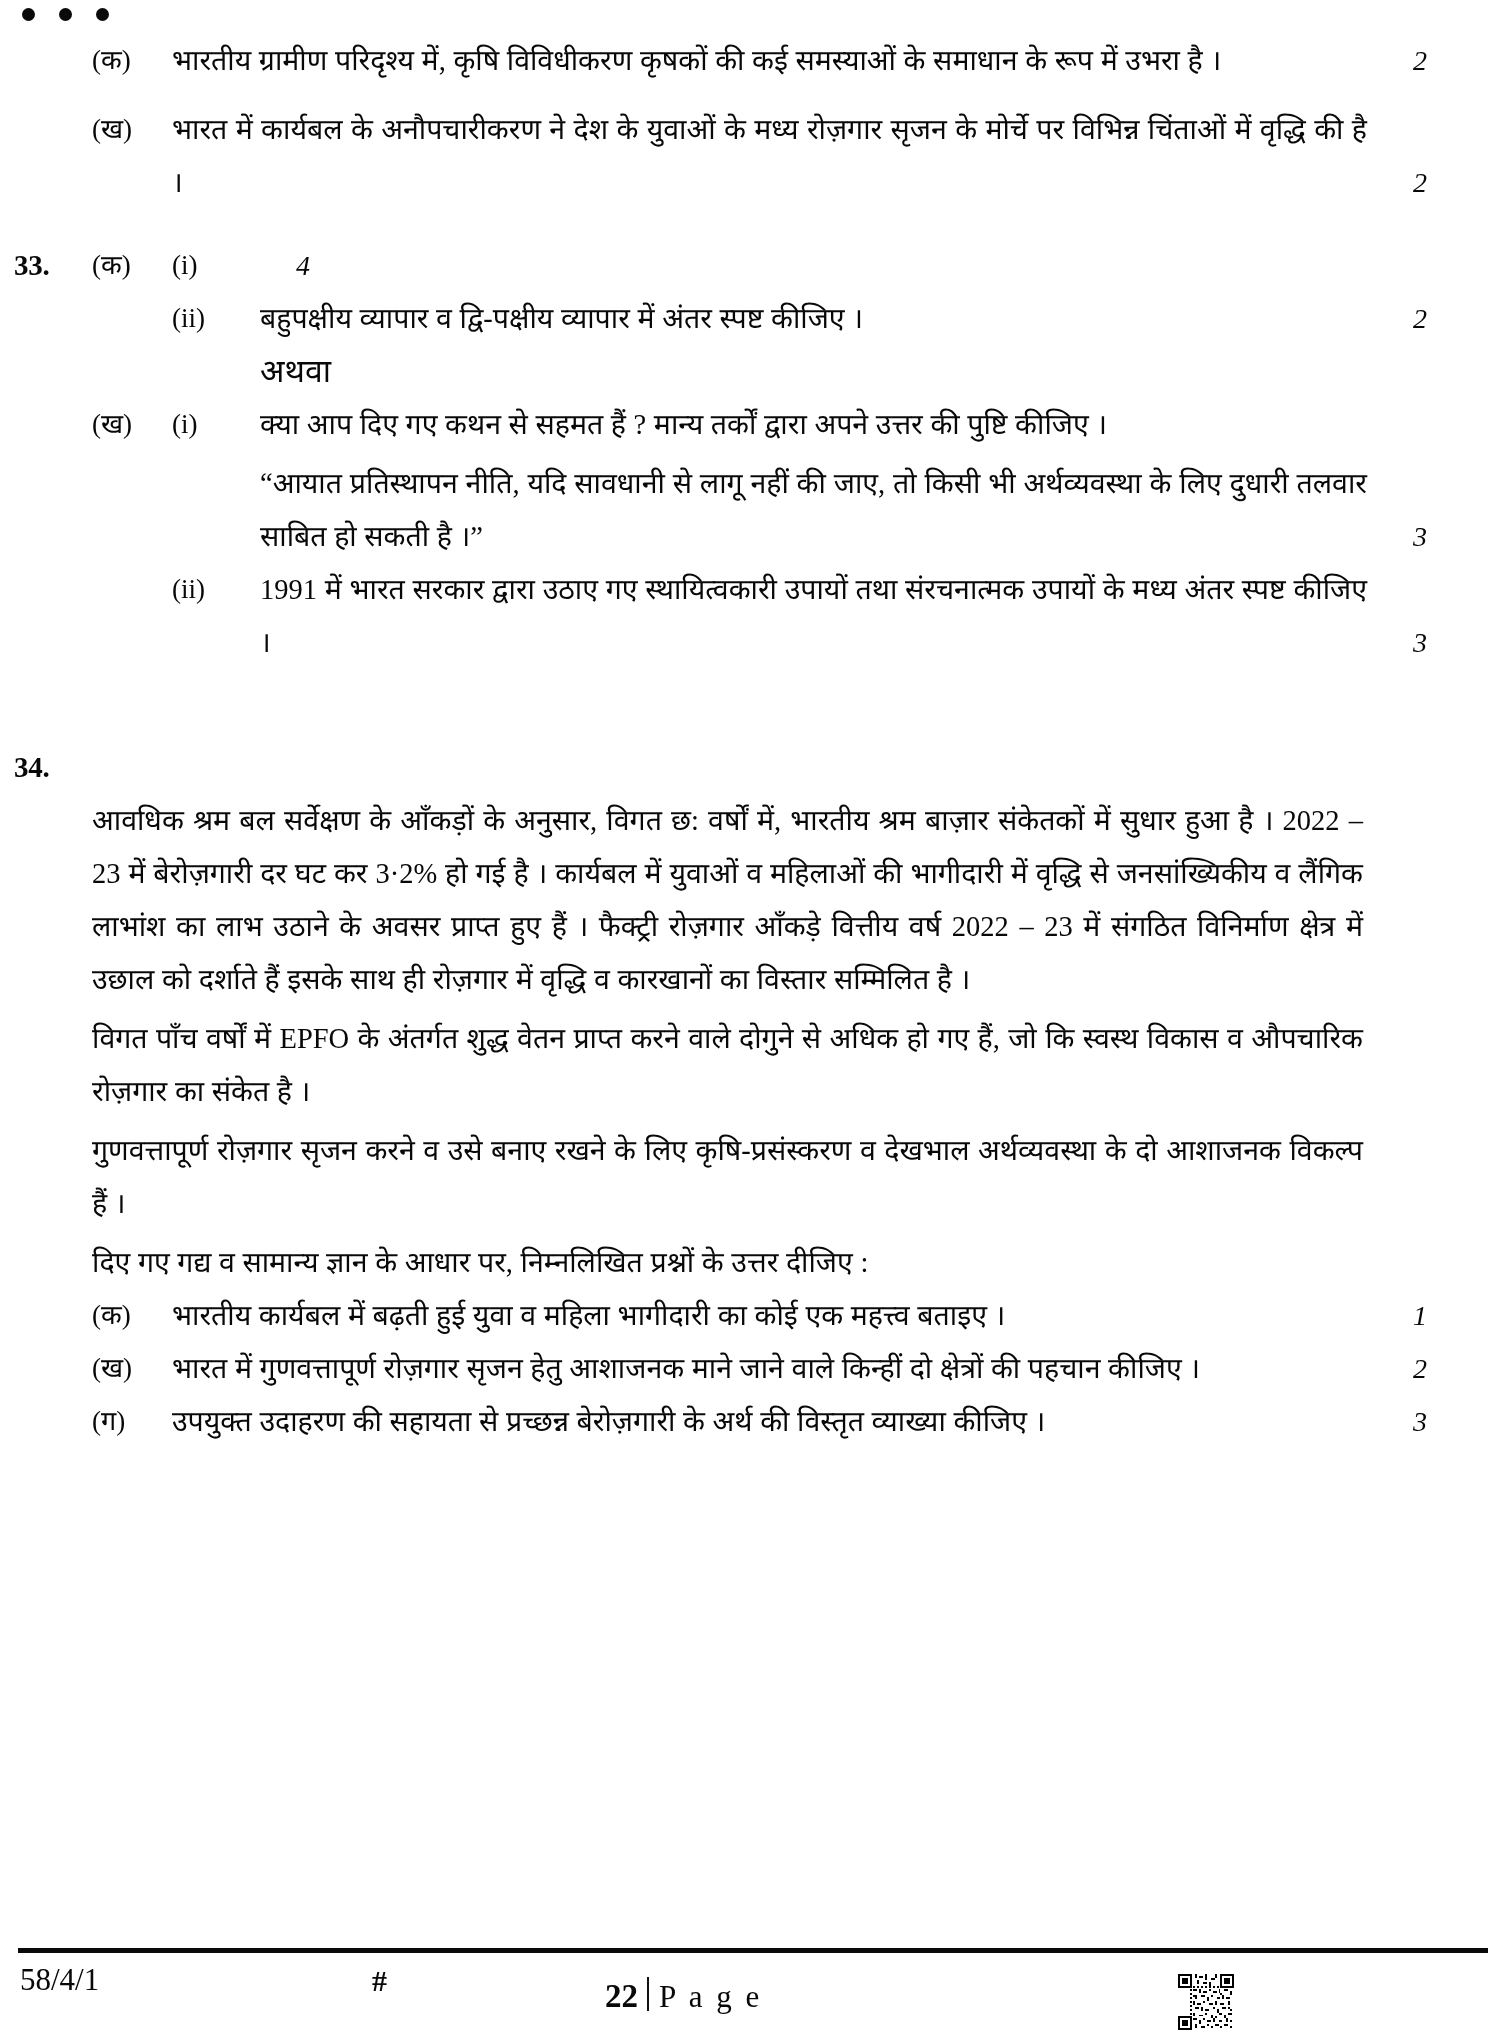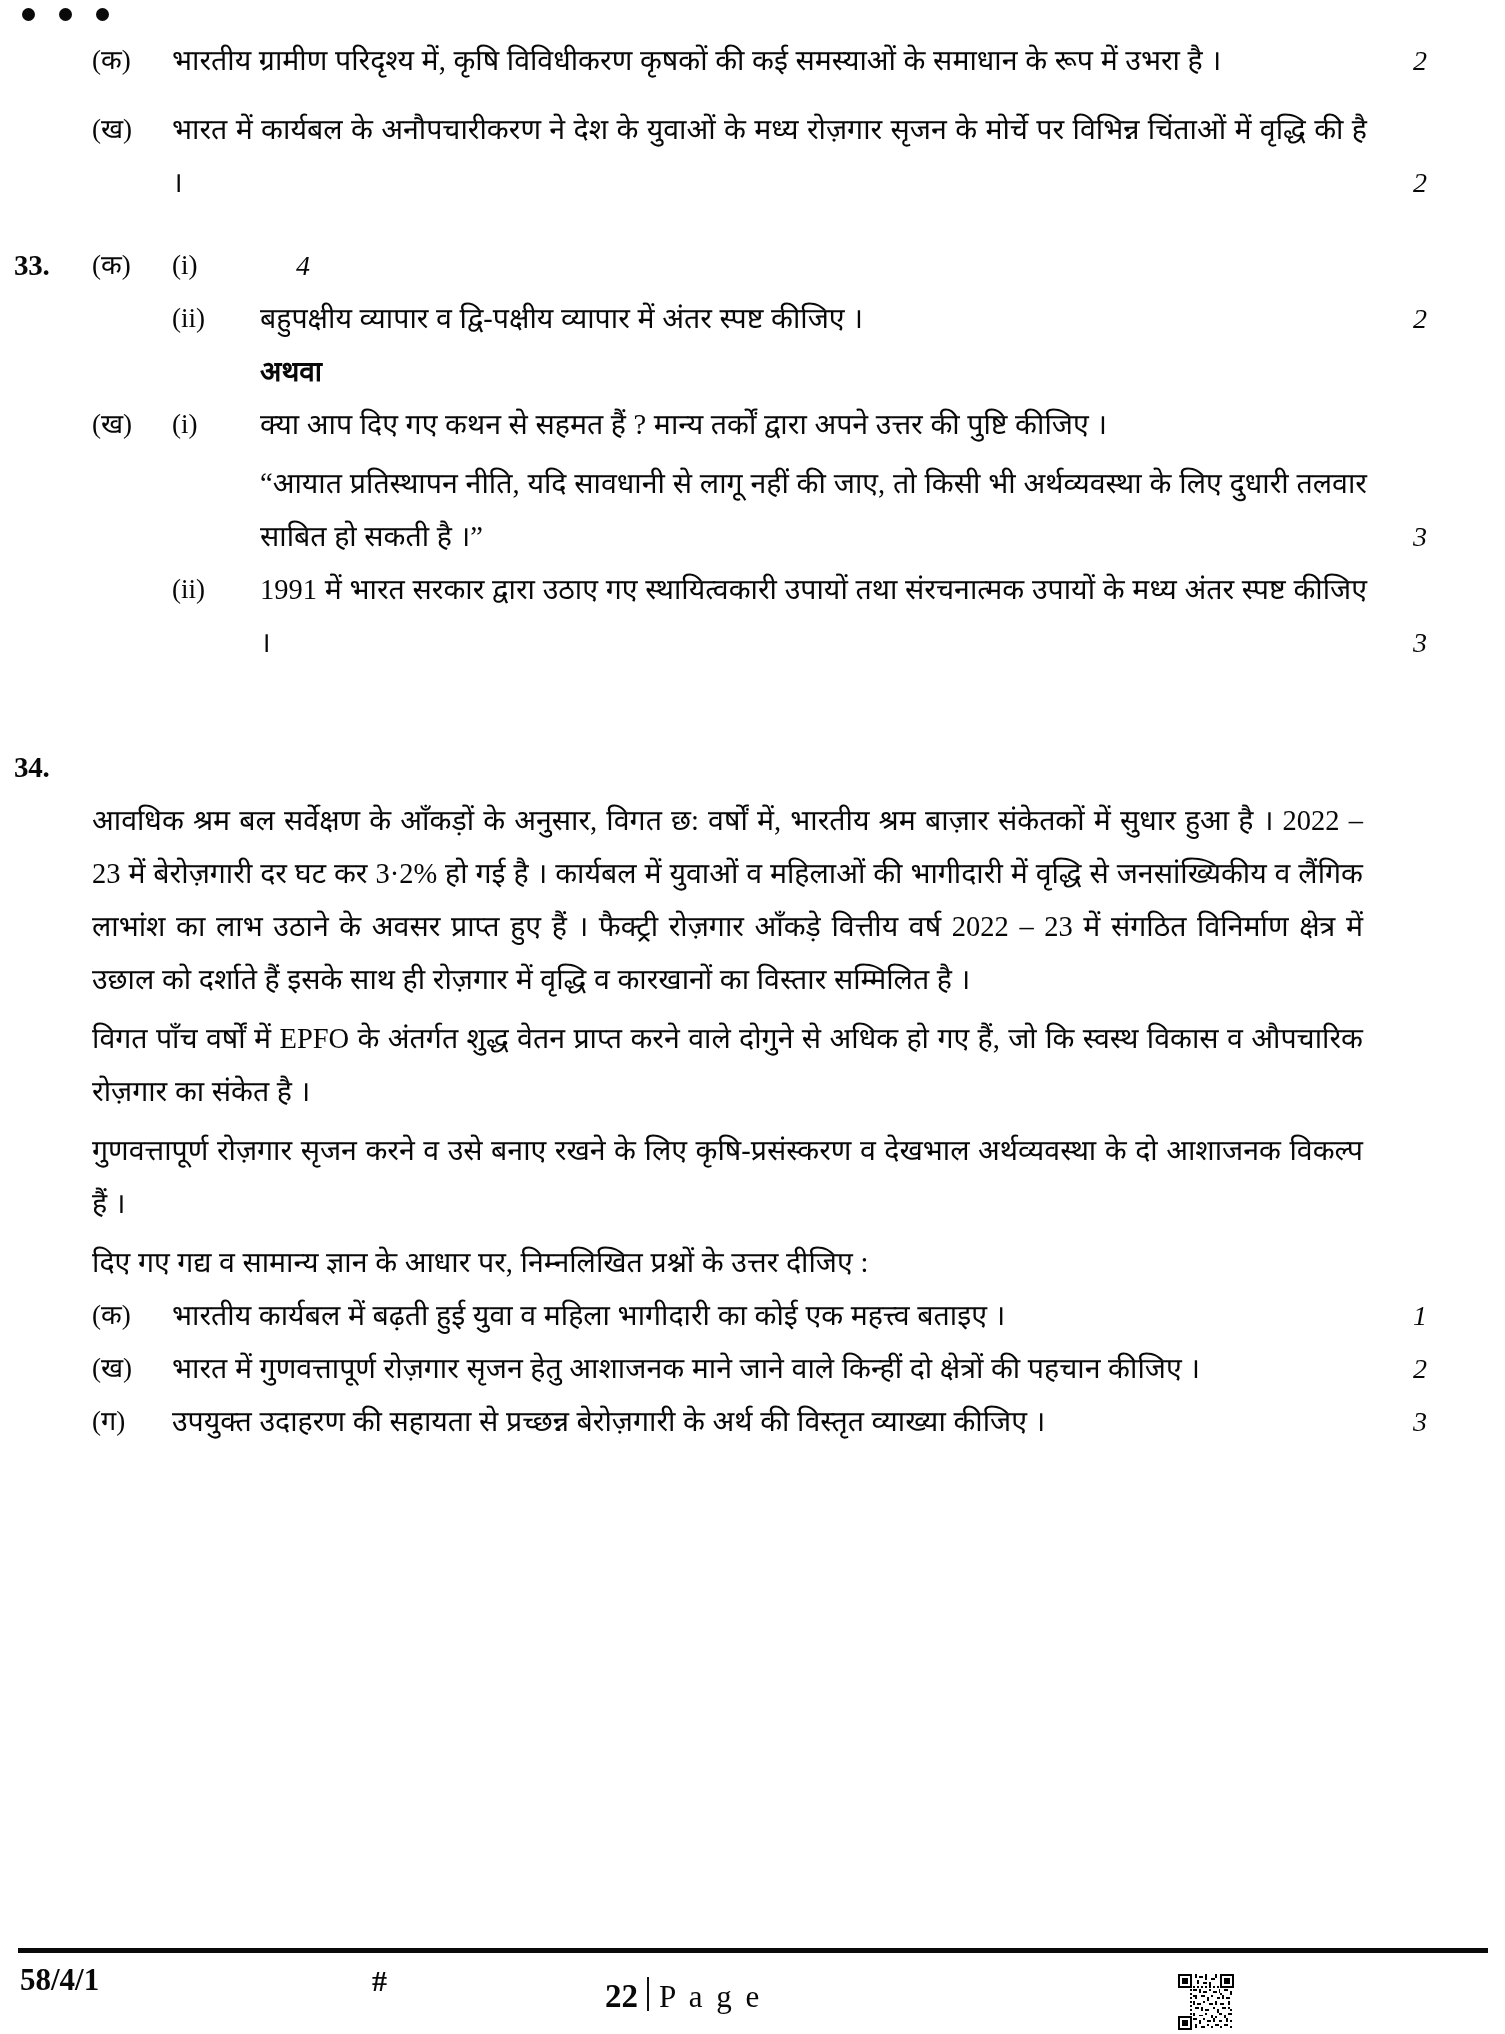--- a/index.html
+++ b/index.html
@@ -107,22 +107,22 @@
   .passage {
     font-size: 28.5px;
     line-height: 53px;
     text-align: justify;
     text-justify: inter-word;
   }
   .para { margin: 0; }
   .para + .para { margin-top: 6px; }
 
   .center-or {
-    font-weight: bold;
-    font-size: 28px;
+    font-weight: normal;
+    font-size: 32px;
     line-height: 53px;
   }
 
   .spacer-sm { height: 16px; }
   .spacer-md { height: 30px; }
   .spacer-xl { height: 72px; }
 
   
   .footer-rule {
     position: absolute;
@@ -136,21 +136,21 @@
     position: absolute;
     left: 0;
     top: 1962px;
     width: 1505px;
     height: 62px;
   }
   .footer .code {
     position: absolute;
     left: 20px;
     top: 0;
-    font-weight: bold;
+    font-weight: normal;
     font-size: 31px;
     letter-spacing: 0px;
   }
   .footer .hash {
     position: absolute;
     left: 372px;
     top: 2px;
     font-weight: bold;
     font-size: 30px;
   }

